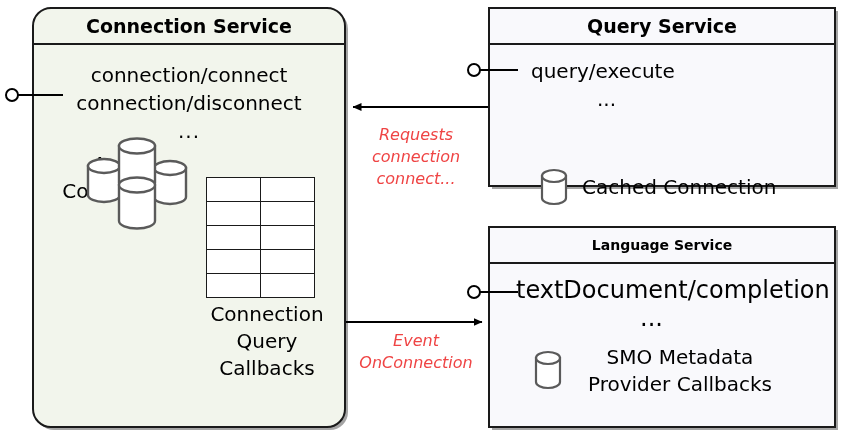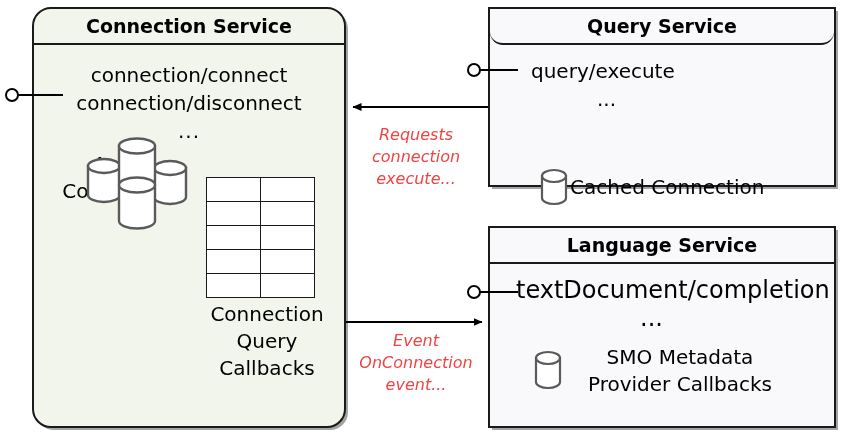--- a/index.html
+++ b/index.html
@@ -109,21 +109,20 @@
   #query-service {
     left: 488px;
     top: 7px;
     width: 348px;
     height: 180px;
     background: #f9f9fc;
   }
   #query-service .box-title {
     height: 36px;
     font-size: 19px;
-    border-radius: 13px;
   }
   #query-service .box-body { height: 140px; }
 
   .qs-endpoints {
     position: absolute;
     left: 0;
     top: 12px;
     width: 100%;
     padding-left: 41px;
     box-sizing: border-box;
@@ -135,34 +134,35 @@
     display: block;
     text-align: left;
     padding-left: 66px;
   }
   .qs-cached-row {
     position: absolute;
     left: 48px;
     top: 120px;
     display: flex;
     align-items: center;
+    gap: 12px;
     font-size: 20px;
   }
 
   
   #language-service {
     left: 488px;
     top: 226px;
     width: 348px;
     height: 202px;
     background: #f9f9fc;
   }
   #language-service .box-title {
     height: 36px;
-    font-size: 19px;
+    font-size: 14px;
   }
   #language-service .box-body { height: 162px; }
 
   .ls-endpoints {
     position: absolute;
     left: 0;
     top: 12px;
     width: 100%;
     padding-left: 26px;
     box-sizing: border-box;
@@ -364,20 +364,19 @@
   </g>
 
   <g>
     <line x1="346" y1="322" x2="482" y2="322" stroke="#000000" stroke-width="2" marker-end="url(#arrowhead)"></line>
   </g>
 </svg>
 
 <div class="arrow-label" id="label-requests">
   <div>Requests</div>
   <div>connection</div>
-  <div>execute...</div>
+  <div>connect...</div>
 </div>
 
 <div class="arrow-label" id="label-sent">
   <div>Event</div>
   <div>OnConnection</div>
-  <div>event...</div>
 </div>
 
 </body></html>

